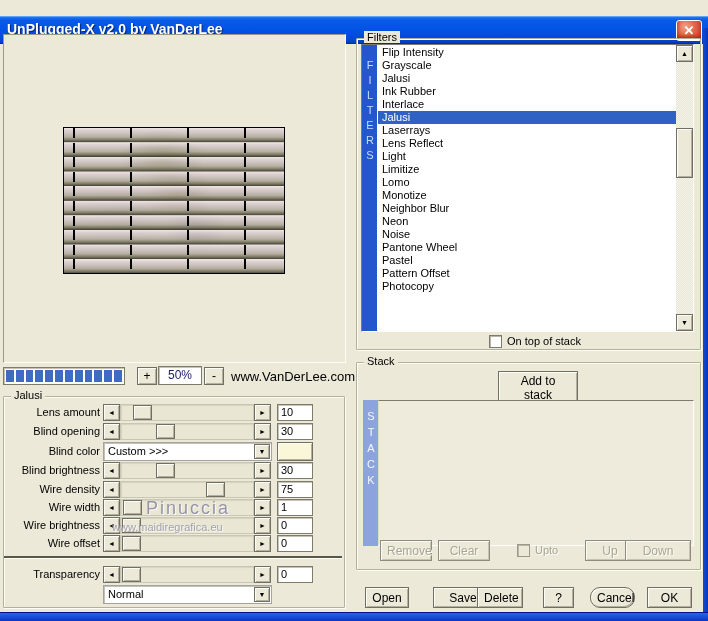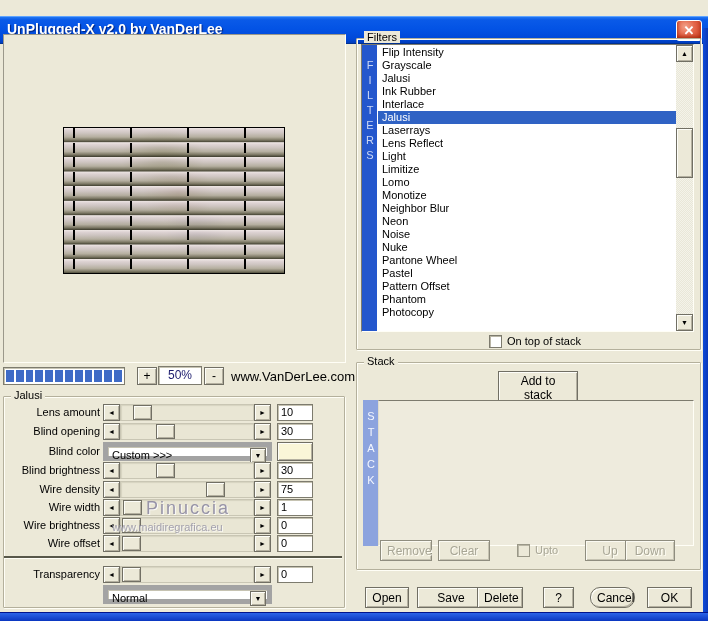--- a/index.html
+++ b/index.html
@@ -58,21 +58,21 @@
   .wire{position:absolute;top:0;bottom:0;width:2px;
     background:repeating-linear-gradient(180deg,#000 0 10px,transparent 10px 14.6px);}
 
   
   .progress{position:absolute;left:3px;top:367px;width:122px;height:18px;display:flex;gap:2px;padding:2px;}
   .pblock{width:8px;height:12px;}
   .zoomval{position:absolute;top:366px;left:158px;width:44px;height:19px;text-align:center;font-size:12px;line-height:17px;color:#1c1c6e;}
   .site-text{position:absolute;left:231px;top:369px;font-size:13px;color:#000;}
 
   
-  .dropdown{position:absolute;height:19px;background:#fff;border:5px solid #a3a3a3;box-shadow:inset 1px 1px 0 #c6c3b2;font-size:11px;line-height:17px;padding-left:4px;color:#000;cursor:pointer;}
+  .dropdown{position:absolute;height:19px;background:#fff;border:1px solid #a3a3a3;box-shadow:inset 1px 1px 0 #c6c3b2;font-size:11px;line-height:17px;padding-left:4px;color:#000;cursor:pointer;}
   .dd-arrow{position:absolute;right:1px;top:1px;width:16px;height:15px;background:#ece9d8;border:1px solid #716f64;
     box-shadow:inset 1px 1px 0 #fdfdf8,inset -1px -1px 0 #b4b0a0;font-size:7px;line-height:14px;text-align:center;}
 
   
   .listwrap{position:absolute;left:361px;top:44px;width:333px;height:288px;background:#fff;
     border-top:1px solid #7d7b6e;border-left:1px solid #7d7b6e;border-bottom:1px solid #fffef6;border-right:1px solid #fffef6;}
   .vbar{position:absolute;left:0;top:0;bottom:0;width:15px;background:#2457cd;color:#ccd8f5;
     writing-mode:vertical-lr;text-orientation:upright;font-size:11px;letter-spacing:3px;padding-top:14px;text-align:left;line-height:15px;}
   .list-items{position:absolute;left:16px;top:1px;right:17px;}
   .litem{height:13px;font-size:11px;line-height:13px;padding-left:4px;color:#000;white-space:nowrap;cursor:pointer;}
@@ -258,25 +258,23 @@
       <div class="litem sel">Jalusi</div>
       <div class="litem">Laserrays</div>
       <div class="litem">Lens Reflect</div>
       <div class="litem">Light</div>
       <div class="litem">Limitize</div>
       <div class="litem">Lomo</div>
       <div class="litem">Monotize</div>
       <div class="litem">Neighbor Blur</div>
       <div class="litem">Neon</div>
       <div class="litem">Noise</div>
-      <div class="litem">Nuke</div>
       <div class="litem">Pantone Wheel</div>
       <div class="litem">Pastel</div>
       <div class="litem">Pattern Offset</div>
-      <div class="litem">Phantom</div>
       <div class="litem">Photocopy</div>
     </div>
     <div class="scrollbar">
       <div class="sb-btn raised btn" style="top:0;">▲</div>
       <div class="sb-thumb"></div>
       <div class="sb-btn raised btn" style="bottom:0;top:auto;">▼</div>
     </div>
   </div>
 
   <div style="position:absolute;left:489px;top:335px;" class="checkbox"></div>
@@ -289,22 +287,22 @@
   <button class="raised btn" style="position:absolute;left:498px;top:371px;width:80px;height:33px;">Add to stack</button>
 
   <div class="stack-bar">STACK</div>
   <div class="stack-area"></div>
 
   <button class="raised btn disabled" style="position:absolute;left:380px;top:540px;width:52px;height:21px;">Remove</button>
   <button class="raised btn disabled" style="position:absolute;left:438px;top:540px;width:52px;height:21px;">Clear</button>
   <div style="position:absolute;left:517px;top:544px;background:#ece9d8;border-color:#9a9888;" class="checkbox"></div>
   <span style="position:absolute;left:535px;top:544px;font-size:11px;color:#a8a696;text-shadow:1px 1px 0 #fffef5;">Upto</span>
   <button class="raised btn disabled" style="position:absolute;left:585px;top:540px;width:50px;height:21px;">Up</button>
-  <button class="raised btn disabled" style="position:absolute;left:625px;top:540px;width:50px;height:21px;">Down</button>
+  <button class="raised btn disabled" style="position:absolute;left:625px;top:540px;width:66px;height:21px;">Down</button>
 
   <button class="raised btn footer-btn" style="left:365px;width:44px;">Open</button>
-  <button class="raised btn footer-btn" style="left:417px;width:68px;">Save</button>
+  <button class="raised btn footer-btn" style="left:433px;width:60px;">Save</button>
   <button class="raised btn footer-btn" style="left:477px;width:46px;">Delete</button>
   <button class="raised btn footer-btn" style="left:543px;width:31px;">?</button>
   <button class="raised btn footer-btn" style="left:590px;width:45px;border-radius:10px;">Cancel</button>
   <button class="raised btn footer-btn" style="left:647px;width:45px;">OK</button>
 
 </div>
 
 </body></html>

